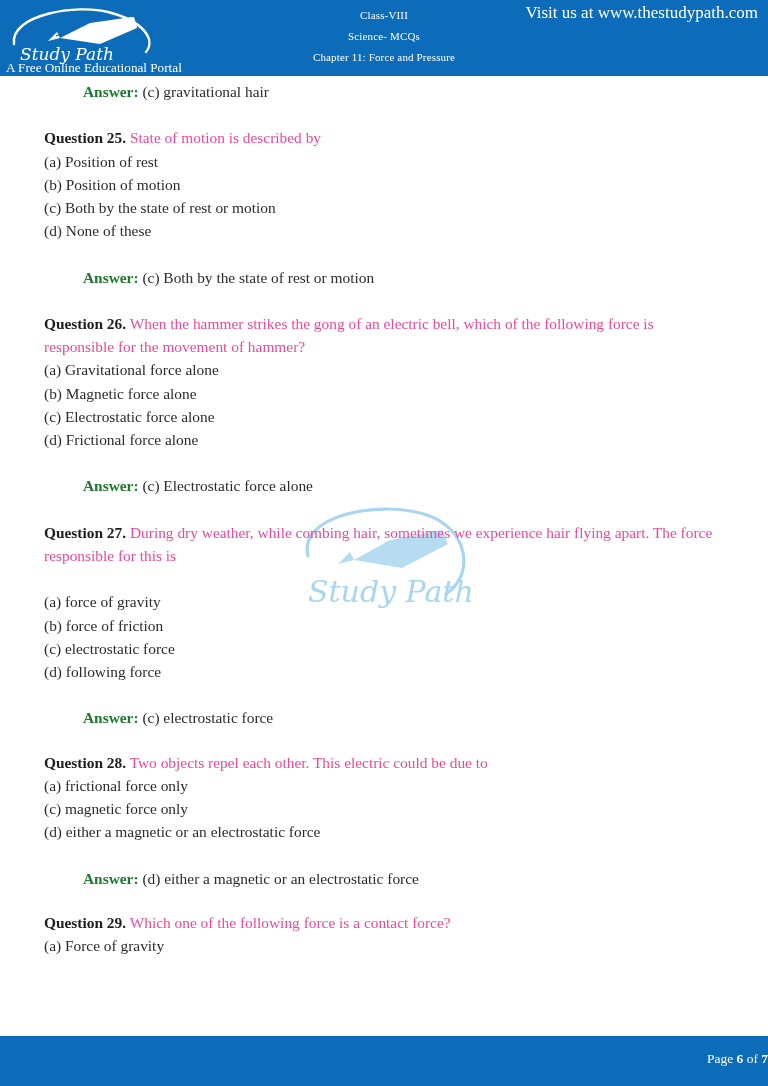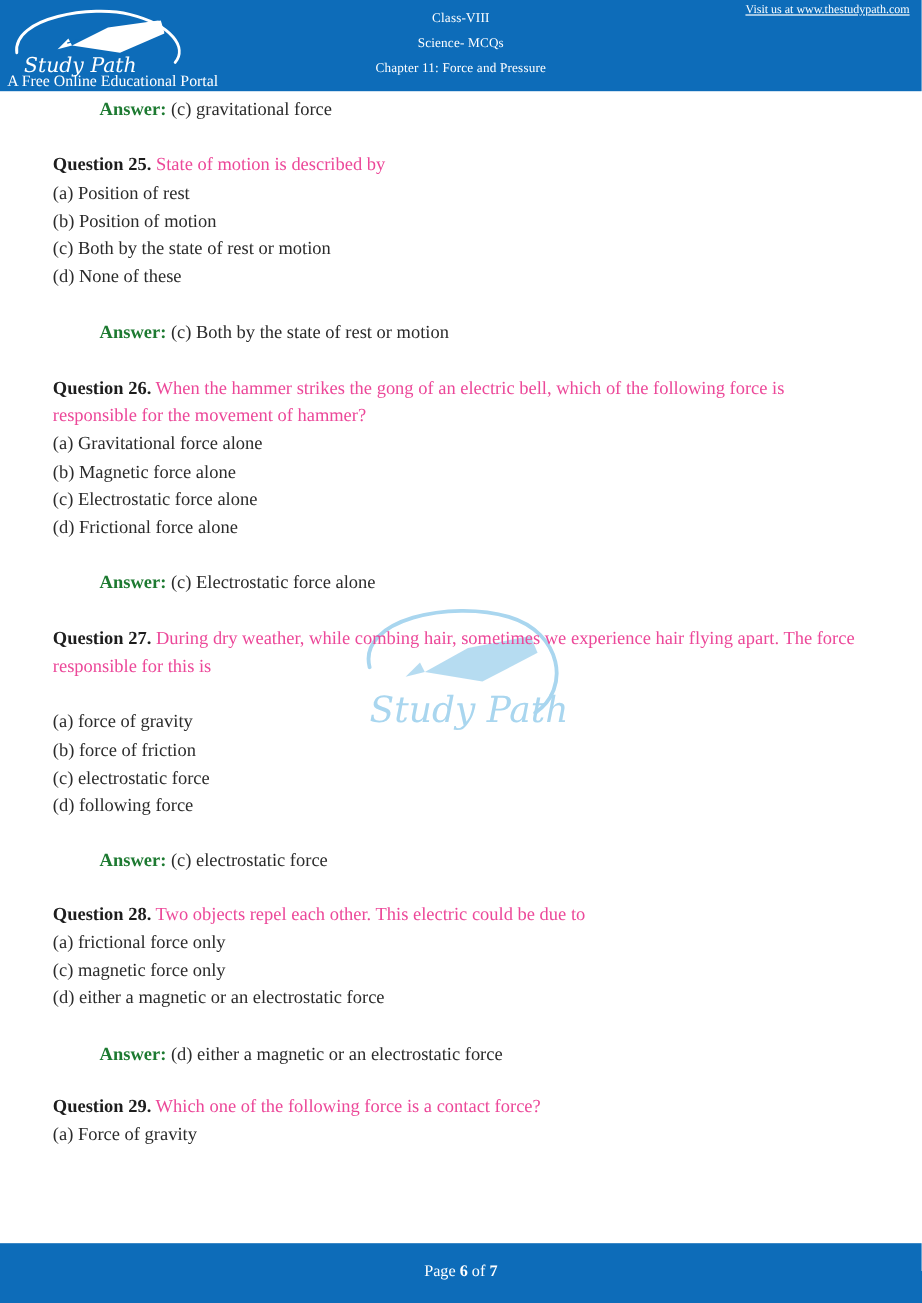--- a/index.html
+++ b/index.html
@@ -41,23 +41,22 @@
     font-size: 11px;
     line-height: 21px;
     letter-spacing: .15px;
   }
   .header-title div { white-space: nowrap; }
   .header-visit {
     position: absolute;
     right: 10px;
     top: 3px;
     color: #ffffff;
-    font-size: 10px;
+    font-size: 17px;
     white-space: nowrap;
-    text-decoration: underline;
   }
 
   
   .content {
     position: absolute;
     top: 76px;
     left: 0;
     width: 768px;
     height: 960px;
     overflow: hidden;
@@ -106,21 +105,21 @@
     left: 0;
     top: 1036px;
     width: 768px;
     height: 50px;
     background: #0d6cb9;
   }
   .footer-text {
     position: absolute;
     left: 0; top: 15px;
     width: 768px;
-    text-align: center;
+    text-align: right;
     color: #ffffff;
     font-size: 13.5px;
   }
   .footer-text b { font-weight: bold; }
 </style>
 </head>
 <body>
 
 <div class="header">
 
@@ -157,21 +156,21 @@
     <svg width="200" height="120" viewBox="0 0 200 120">
       <path d="M18 58 C 8 18, 86 2, 134 16 C 178 29, 186 76, 156 96" fill="none" stroke="#a9d6ef" stroke-width="3.2" stroke-linecap="round"></path>
       <path d="M64 62 L 100 42 L 152 32 L 158 46 L 112 70 Z" fill="#a9d6ef" opacity="0.85"></path>
       <path d="M64 62 L 48 66 L 60 54 Z" fill="#a9d6ef" opacity="0.85"></path>
       <text x="18" y="104" font-family="&quot;DejaVu Serif&quot;, serif" font-style="italic" font-size="30" fill="#a9d6ef">Study Path</text>
     </svg>
   </div>
 
   <div class="page-body">
 
-    <div class="ans-line"><span class="ans-label">Answer:</span> <span>(c) gravitational force</span></div>
+    <div class="ans-line"><span class="ans-label">Answer:</span> <span>(c) gravitational hair</span></div>
 
     <div class="spacer"></div>
 
     <div class="q-block">
       <div><span class="q-label">Question 25.</span> <span class="q-text">State of motion is described by</span></div>
       <div class="opt">(a) Position of rest</div>
       <div class="opt">(b) Position of motion</div>
       <div class="opt">(c) Both by the state of rest or motion</div>
       <div class="opt">(d) None of these</div>
     </div>

